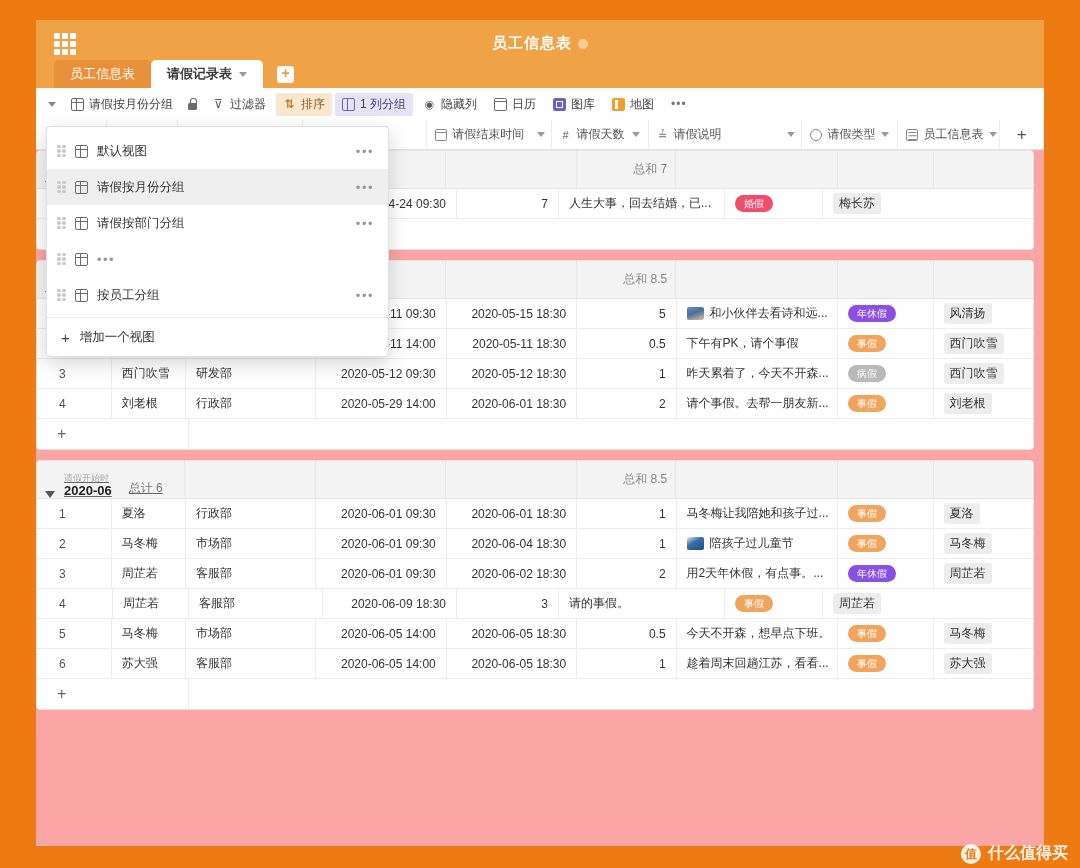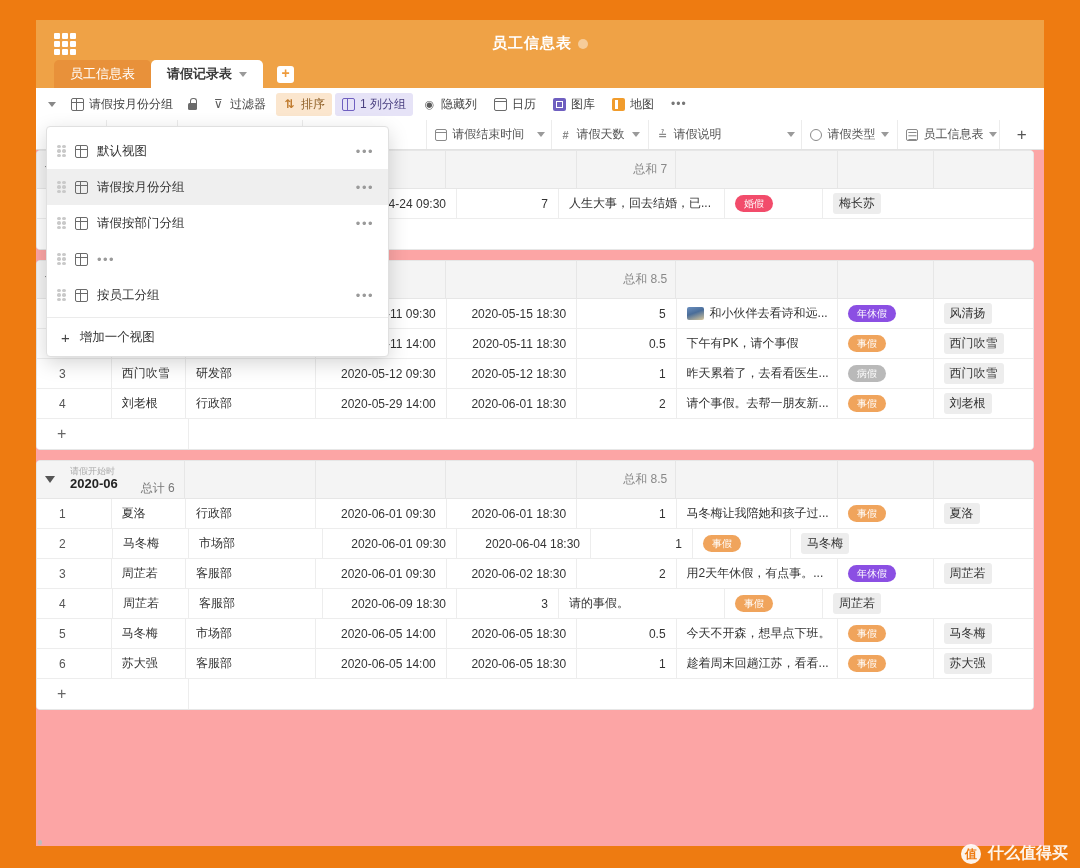--- a/index.html
+++ b/index.html
@@ -257,21 +257,21 @@
     align-items: stretch;
     font-size: 12px;
     color: #666;
   }
   .gh-cell {
     border-right: 1px solid #e6e6e6;
     display: flex; align-items: center;
     padding: 0 8px;
   }
   .gh-title {
-    display: flex; align-items: center; gap: 15px;
+    display: flex; align-items: flex-end; gap: 9px; text-decoration: underline;
   }
   .gh-tri {
     width: 0; height: 0;
     border-left: 5px solid transparent;
     border-right: 5px solid transparent;
     border-top: 7px solid #555;
   }
   .gh-label-wrap { display: flex; flex-direction: column; line-height: 1.1; }
   .gh-field { font-size: 9px; color: #aaa; }
   .gh-val { font-size: 13px; color: #222; font-weight: bold; }
@@ -635,21 +635,21 @@
         </div>
 
         <div class="row">
           <div class="cell idx" style="width:76px">3</div>
           <div class="cell" style="width:76px">西门吹雪</div>
           <div class="cell" style="width:134px">研发部</div>
           <div class="cell date" style="width:134px">2020-05-12 09:30</div>
           <div class="cell date" style="width:134px">2020-05-12 18:30</div>
           <div class="cell num" style="width:102px">1</div>
           <div class="cell" style="width:166px">
-            <span>昨天累着了，去看看医生...</span>
+            <span>昨天累着了，今天不开森...</span>
           </div>
           <div class="cell" style="width:98px">
             <span class="tag tag-bing">病假</span>
           </div>
           <div class="cell" style="width:102px; border-right:none;">
             <span class="link-chip">西门吹雪</span>
           </div>
         </div>
 
         <div class="row">
@@ -713,20 +713,24 @@
           </div>
         </div>
 
         <div class="row">
           <div class="cell idx" style="width:76px">2</div>
           <div class="cell" style="width:76px">马冬梅</div>
           <div class="cell" style="width:134px">市场部</div>
           <div class="cell date" style="width:134px">2020-06-01 09:30</div>
           <div class="cell date" style="width:134px">2020-06-04 18:30</div>
           <div class="cell num" style="width:102px">1</div>
+          <div class="cell" style="width:166px">
+            <span class="thumb b"></span>
+            <span>陪孩子过儿童节</span>
+          </div>
           <div class="cell" style="width:98px">
             <span class="tag tag-shi">事假</span>
           </div>
           <div class="cell" style="width:102px; border-right:none;">
             <span class="link-chip">马冬梅</span>
           </div>
         </div>
 
         <div class="row">
           <div class="cell idx" style="width:76px">3</div>

